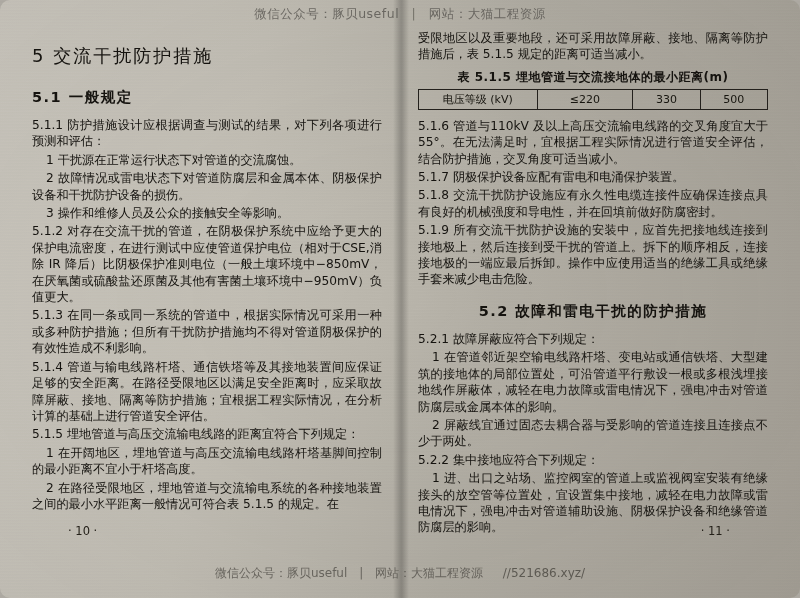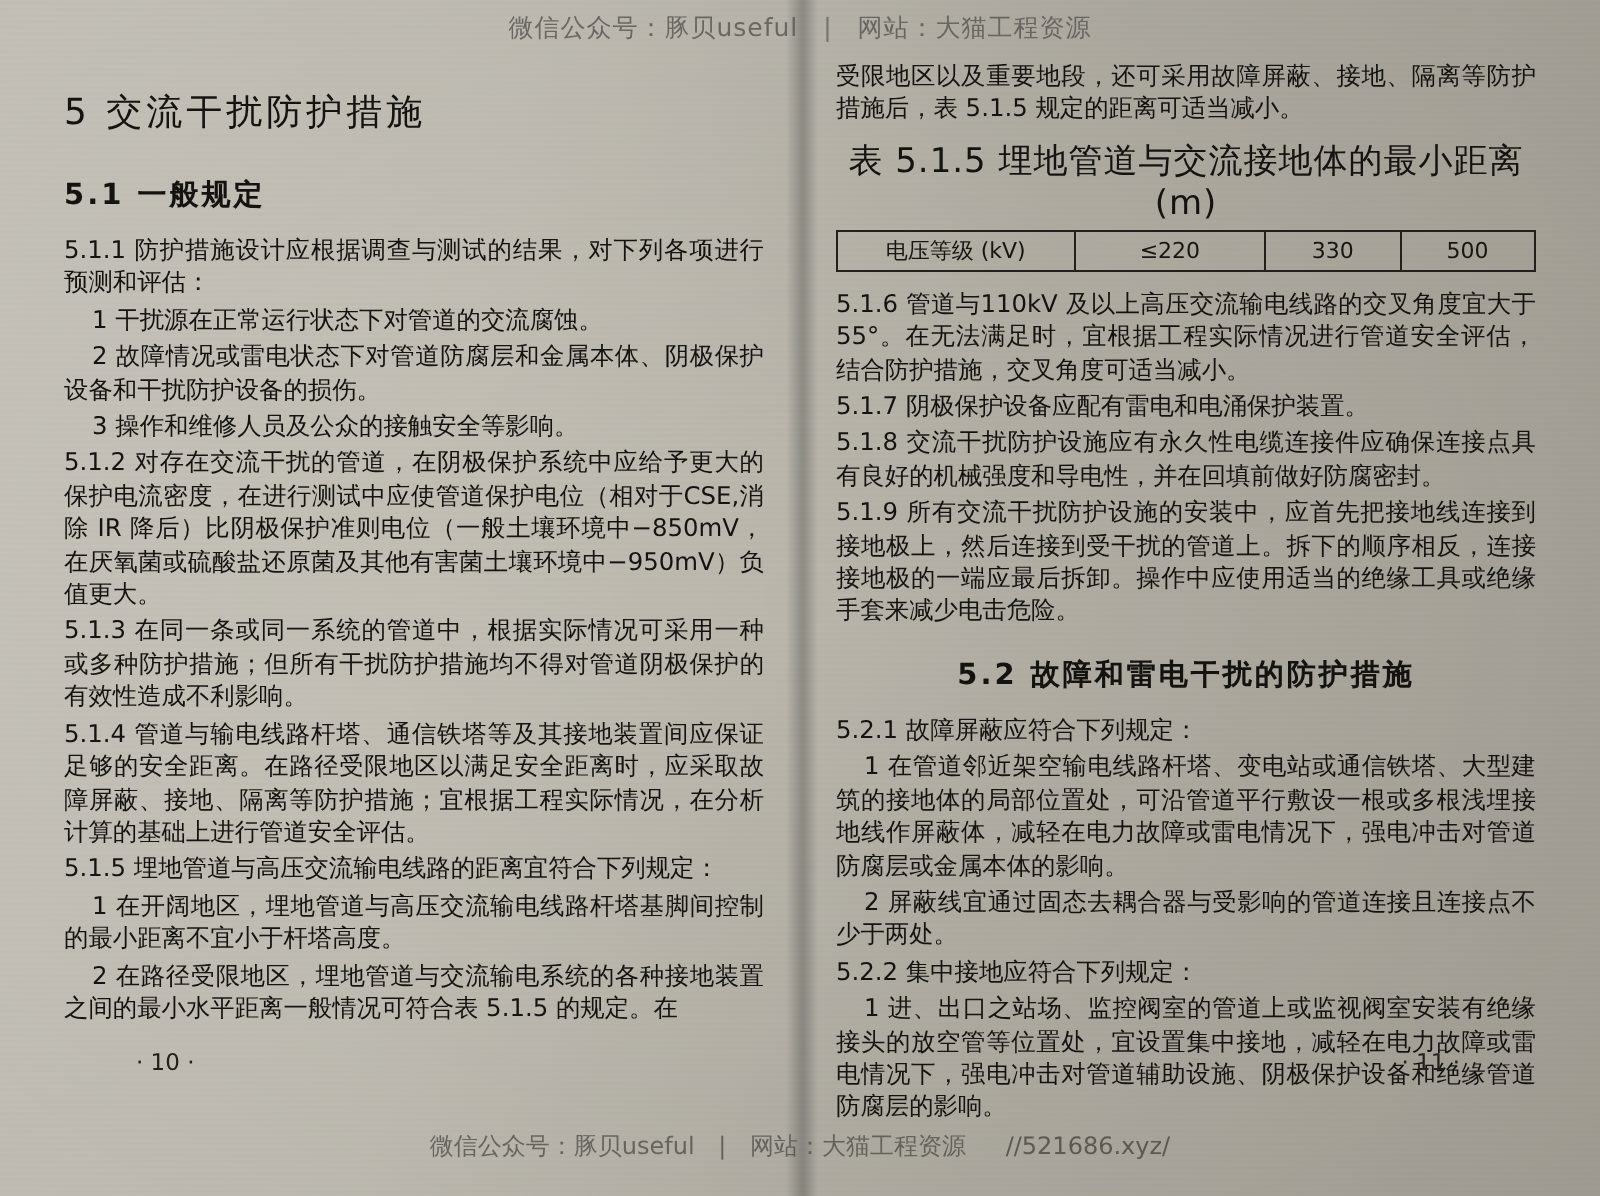--- a/index.html
+++ b/index.html
@@ -11,20 +11,21 @@
     height: 598px;
     overflow: hidden;
     background: #b9b5ad;
     font-family: "DejaVu Sans", sans-serif;
   }
   .page {
     position: relative;
     width: 800px;
     height: 598px;
     background: linear-gradient(100deg, #cfcbc2 0%, #c6c2b8 30%, #b4b0a6 60%, #a9a49a 100%);
+    border-radius: 10px;
   }
   
   .page::before {
     content: "";
     position: absolute;
     inset: 0;
     background:
       repeating-linear-gradient(0deg, rgba(255,255,255,0.035) 0px, rgba(255,255,255,0.035) 1px, rgba(0,0,0,0.02) 2px, rgba(0,0,0,0.02) 3px),
       radial-gradient(ellipse at 50% 50%, rgba(255,255,255,0.18) 0%, rgba(0,0,0,0.12) 100%);
     pointer-events: none;
@@ -96,24 +97,24 @@
   p {
     margin: 0 0 2px 0;
     font-size: 12.2px;
     line-height: 16.4px;
     text-align: justify;
     text-justify: inter-ideograph;
   }
   p.ind1 { text-indent: 0; }
   p.ind2 { text-indent: 14px; }
   .tbl-cap {
-    font-size: 17px;
+    font-size: 12px;
     text-align: center;
     margin: 6px 0 3px 0;
-    font-weight: normal;
+    font-weight: bold;
     letter-spacing: .5px;
   }
   table.mini {
     border-collapse: collapse;
     width: 100%;
     font-size: 11px;
     margin-bottom: 8px;
   }
   table.mini td, table.mini th {
     border: 1px solid #23201c;

